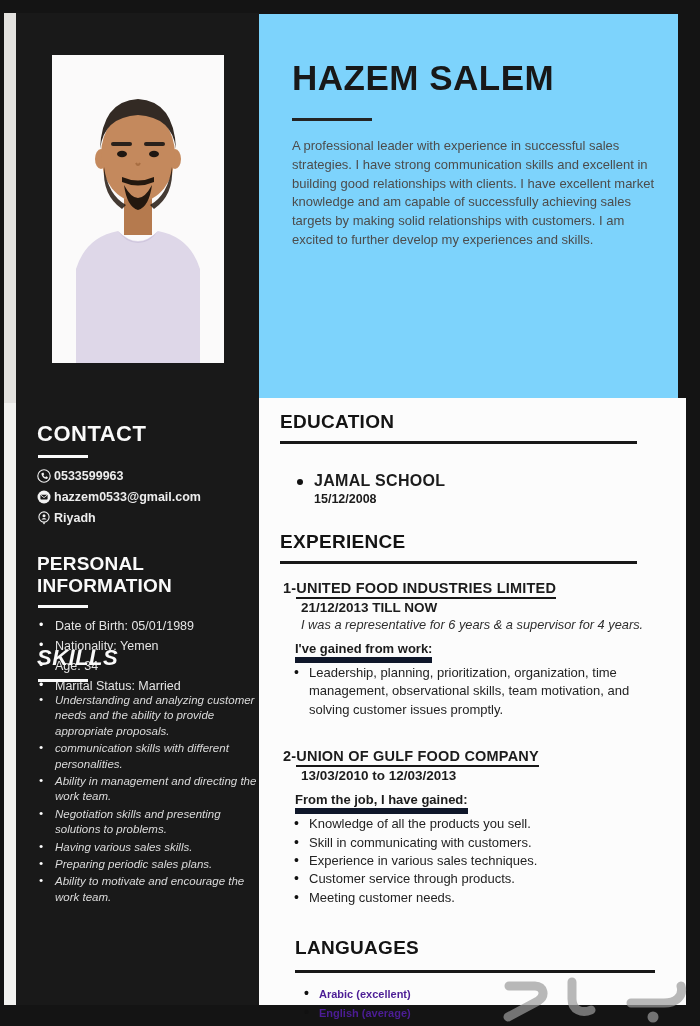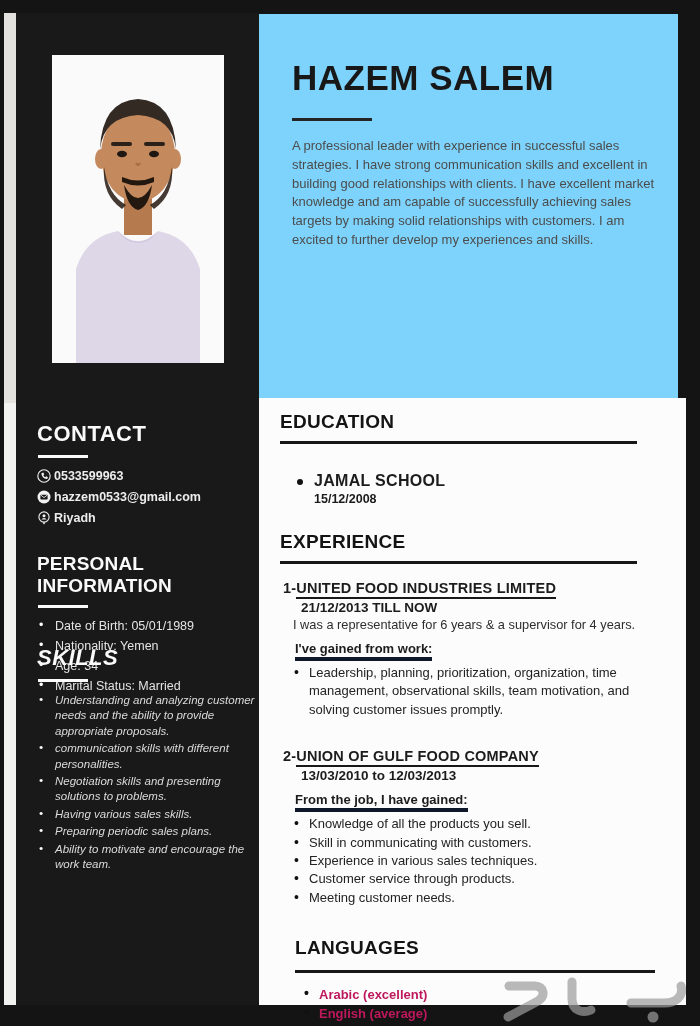--- a/index.html
+++ b/index.html
@@ -47,33 +47,33 @@
   .edu-row{display:flex;margin-top:28px;}
   .dot{width:6px;height:6px;border-radius:50%;background:#111;margin:7px 11px 0 17px;flex:0 0 6px;}
   .school{font-size:16px;font-weight:700;letter-spacing:.3px;}
   .edu-date{font-size:12.5px;font-weight:700;margin-top:2px;}
   .exp-head{margin-top:25px;}
   .job{margin-top:16px;margin-left:3px;}
   .job2{margin-top:29px;}
   .company-line{font-size:14.5px;font-weight:700;letter-spacing:.2px;}
   .company{border-bottom:2px solid #181818;padding-bottom:1px;}
   .job-dates{margin-left:18px;font-size:13.5px;font-weight:700;margin-top:4px;}
-  .job-note{margin-left:10px;font-size:12.8px;color:#2e2e2e;margin-top:2px;}
+  .job-note{margin-left:18px;font-size:12.8px;color:#2e2e2e;margin-top:2px;font-style:italic;}
   .gained-line{margin-left:12px;margin-top:7px;}
-  .gained{font-size:13px;font-weight:700;border-bottom:4px solid #0f172a;padding-bottom:1px;}
+  .gained{font-size:13px;font-weight:700;border-bottom:6px solid #0f172a;padding-bottom:1px;}
   .job-bullets{list-style:none;margin:7px 0 0;padding:0;width:356px;}
   .job-bullets li{position:relative;padding-left:26px;font-size:13px;line-height:18.4px;
                   color:#232323;margin-bottom:0;}
   .job-bullets li::before{content:"•";position:absolute;left:11px;top:-1px;color:#111;font-size:14px;}
   .lang-sec{margin-top:30px;margin-left:15px;}
   .lang-head{width:360px;border-bottom:3px solid #181818;padding-bottom:11px;
              font-size:19px;font-weight:700;letter-spacing:.3px;color:#141414;}
   .lang-list{list-style:none;margin:12px 0 0;padding:0;}
-  .lang-list li{position:relative;padding-left:24px;font-size:13px;font-weight:700;
-                line-height:19px;color:#be185d;}
+  .lang-list li{position:relative;padding-left:24px;font-size:11px;font-weight:700;
+                line-height:19px;color:#4c1d95;}
   .lang-list li::before{content:"•";position:absolute;left:9px;top:-1px;color:#111;font-size:14px;}
 
   .watermark{position:absolute;left:495px;top:972px;width:200px;height:54px;opacity:.7;}
 </style>
 </head>
 <body>
 
 <div class="page">
 
   <div class="strip-top"></div>
@@ -140,20 +140,21 @@
         <li>Marital Status: Married</li>
       </ul>
     </div>
 
     <div class="side-sec skills-sec">
       <h3 class="side-h">SKILLS</h3>
       <div class="side-rule"></div>
       <ul class="side-list skills-list">
         <li>Understanding and analyzing customer needs and the ability to provide appropriate proposals.</li>
         <li>communication skills with different personalities.</li>
+        <li>Ability in management and directing the work team.</li>
         <li>Negotiation skills and presenting solutions to problems.</li>
         <li>Having various sales skills.</li>
         <li>Preparing periodic sales plans.</li>
         <li>Ability to motivate and encourage the work team.</li>
       </ul>
     </div>
   </div>
 
   <div class="header-gray">
     <h1 class="name">

